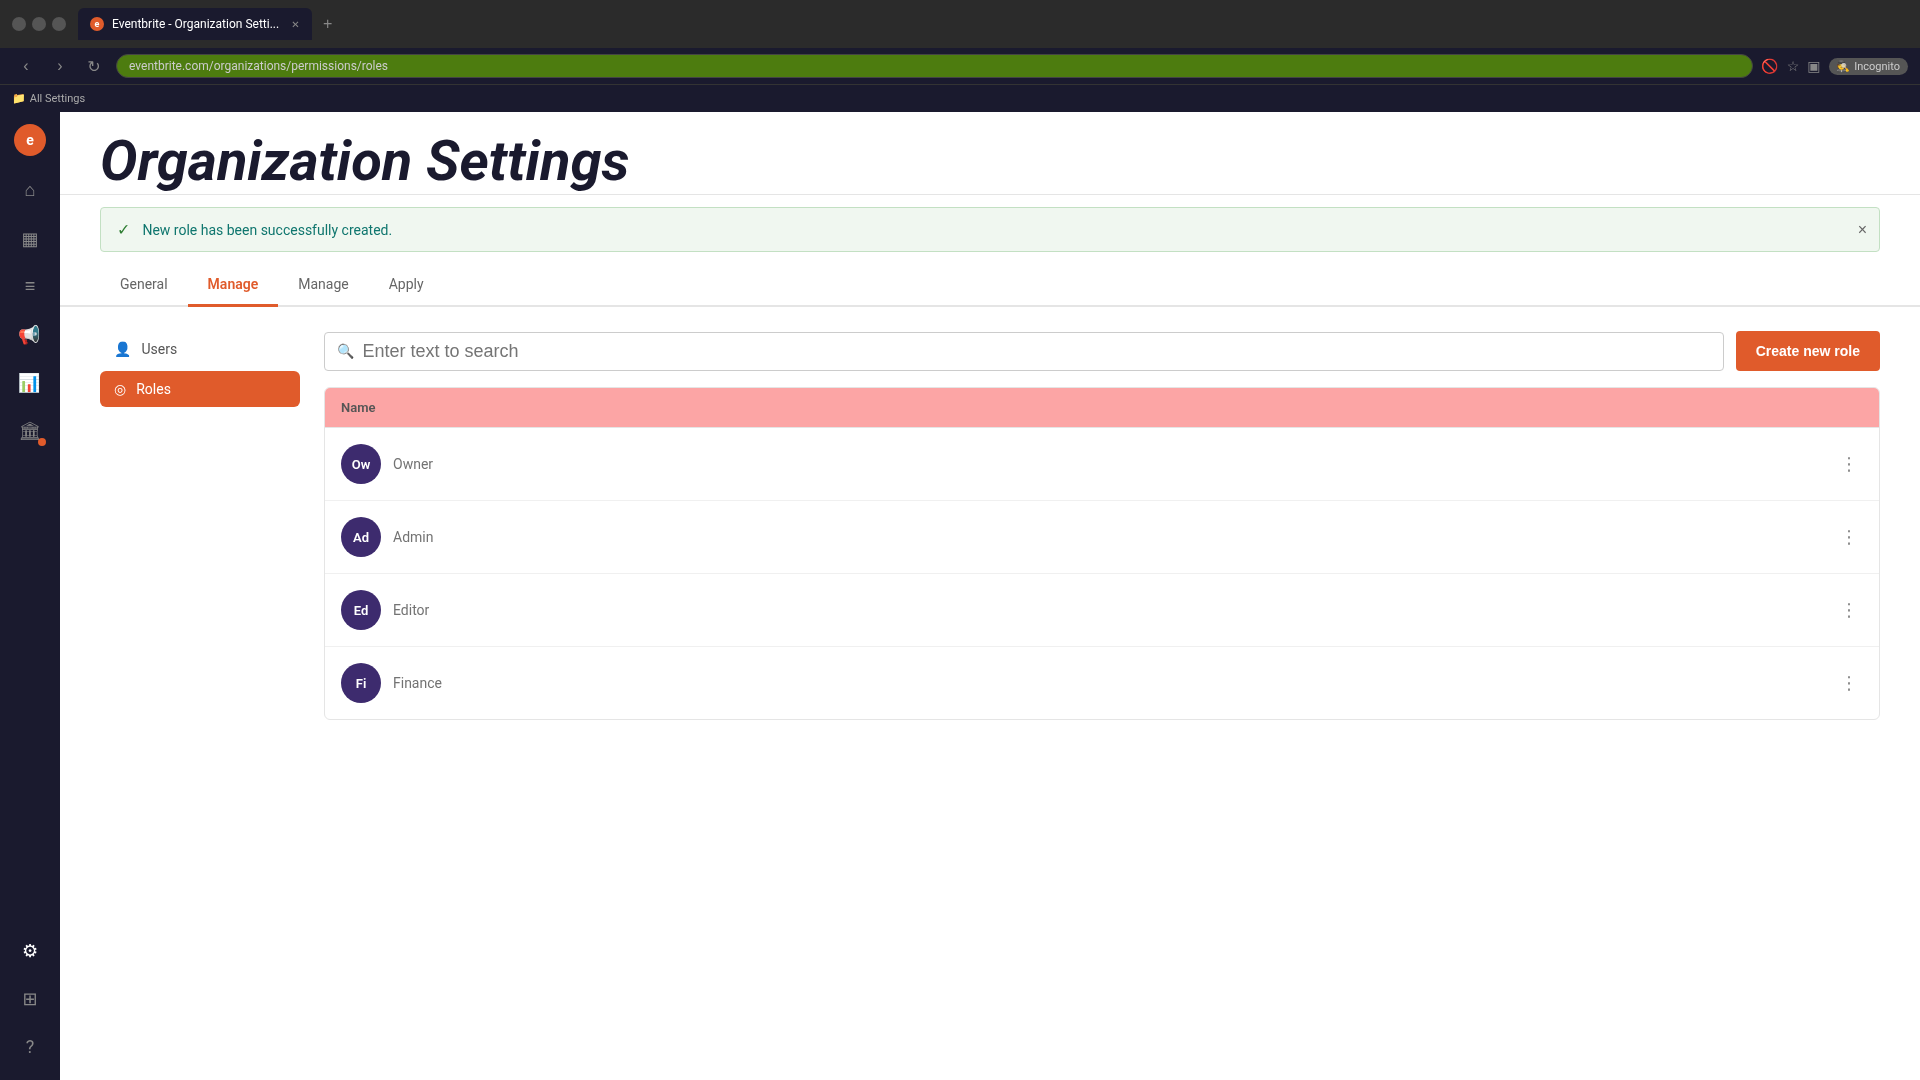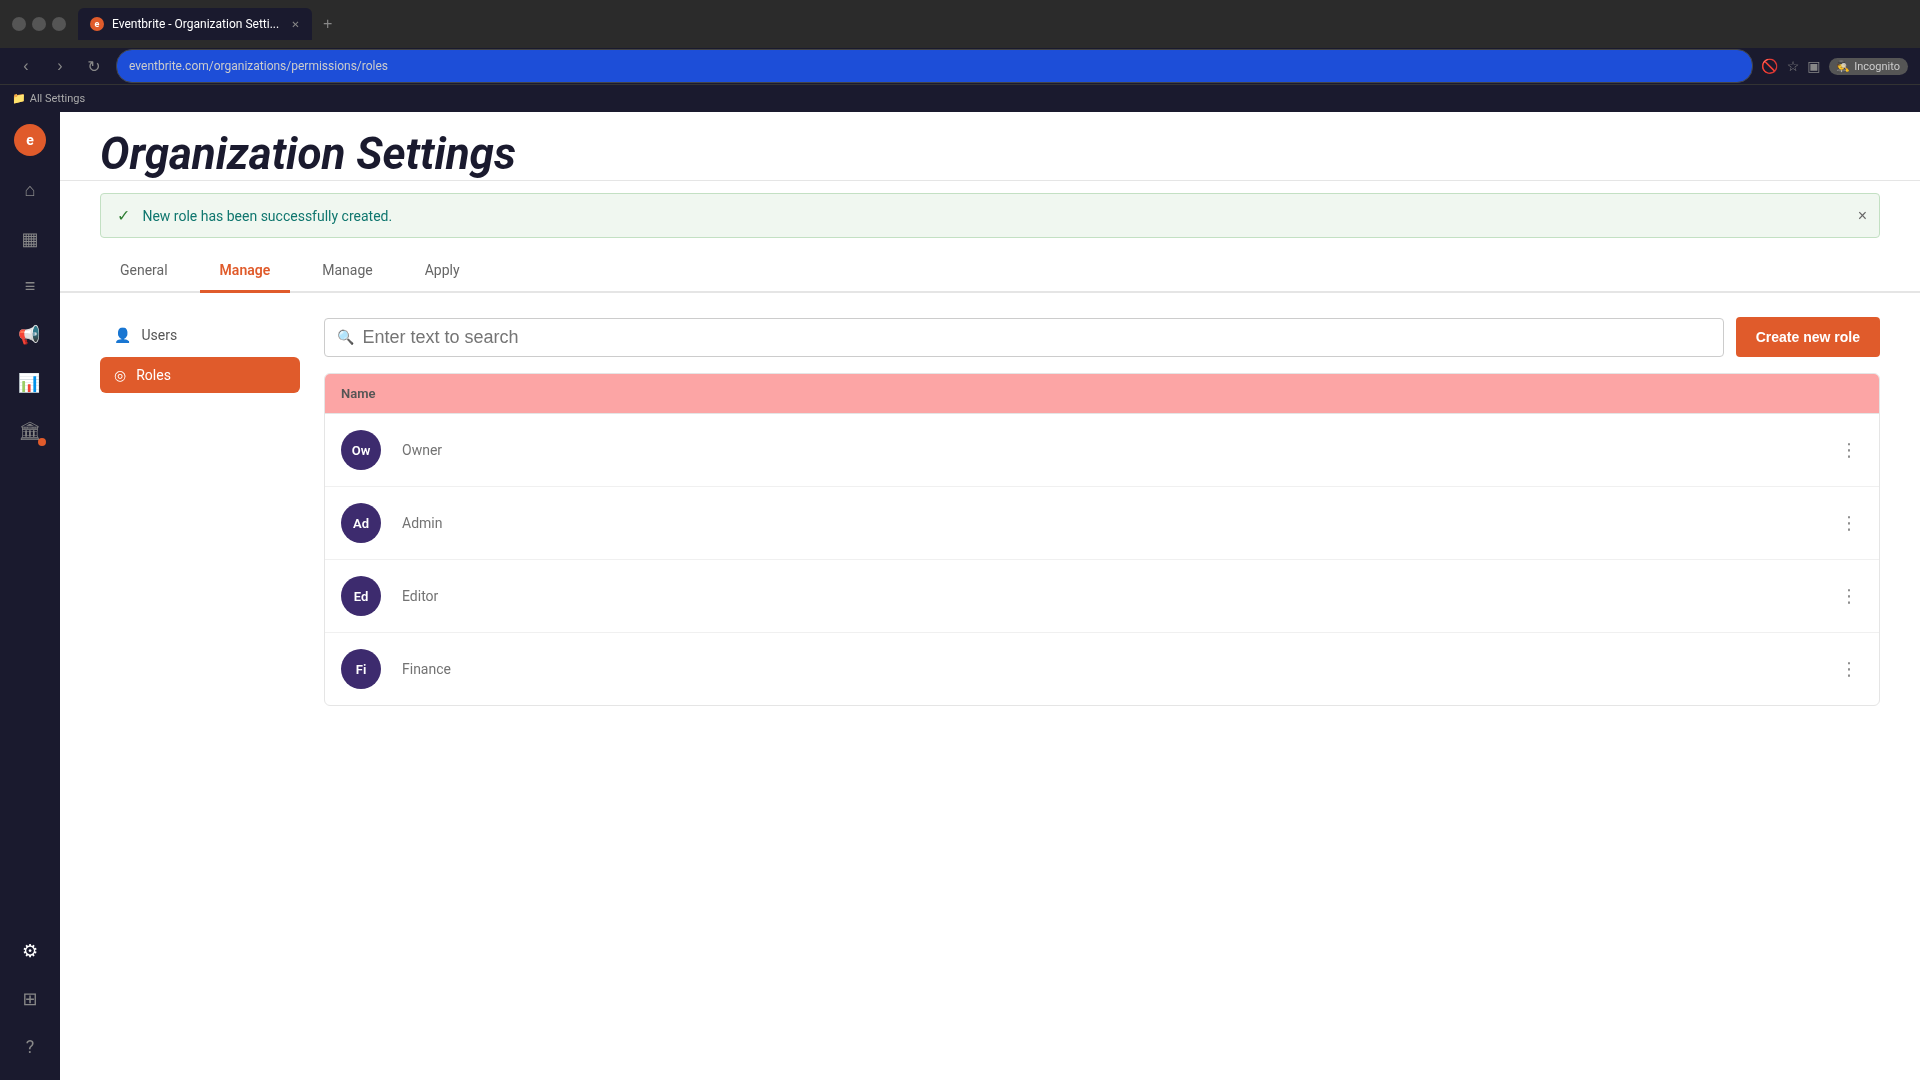--- a/index.html
+++ b/index.html
@@ -42,24 +42,24 @@
       height: 36px;
       display: flex;
       align-items: center;
       padding: 0 12px;
       gap: 8px;
     }
     .nav-buttons { display: flex; gap: 6px; }
     .nav-btn { background: none; border: none; color: #888; font-size: 16px; cursor: pointer; width: 28px; height: 28px; display: flex; align-items: center; justify-content: center; }
     .url-bar {
       flex: 1;
-      background: #1d4ed8;
+      background: #4d7c0f;
       border: 1px solid #444;
       border-radius: 16px;
-      height: 34px;
+      height: 24px;
       display: flex;
       align-items: center;
       padding: 0 12px;
       color: #ccc;
       font-size: 12px;
     }
     .address-icons { display: flex; gap: 8px; align-items: center; }
     .addr-icon { color: #888; font-size: 14px; cursor: pointer; }
     .incognito-badge {
       background: #555;
@@ -146,21 +146,21 @@
       overflow: hidden;
     }
 
     
     .page-header {
       padding: 0 40px;
       background: #fff;
       border-bottom: 1px solid #e5e5e5;
     }
     .page-title {
-      font-size: 44px;
+      font-size: 56px;
       font-weight: 700;
       color: #1a1a2e;
       padding: 16px 0 0 0;
       font-style: italic;
     }
 
     
     .success-banner {
       background: #f0f7f0;
       border: 1px solid #c3e0c3;
@@ -184,21 +184,21 @@
       font-size: 16px;
       color: #666;
       cursor: pointer;
     }
 
     
     .tab-nav {
       display: flex;
       padding: 0 40px;
       border-bottom: 2px solid #e5e5e5;
-      gap: 12px;
+      gap: 0;
     }
     .tab-nav-item {
       padding: 12px 20px;
       font-size: 14px;
       color: #666;
       cursor: pointer;
       border-bottom: 3px solid transparent;
       margin-bottom: -2px;
       text-decoration: none;
     }
@@ -291,21 +291,21 @@
       font-size: 13px;
       font-weight: 600;
       color: #555;
       border-bottom: 1px solid #e5e5e5;
     }
     .role-row {
       display: flex;
       align-items: center;
       padding: 16px;
       border-bottom: 1px solid #f0f0f0;
-      gap: 21px;
+      gap: 12px;
     }
     .role-row:last-child { border-bottom: none; }
     .role-avatar {
       width: 40px;
       height: 40px;
       border-radius: 50%;
       background: #3d2b6e;
       display: flex;
       align-items: center;
       justify-content: center;

